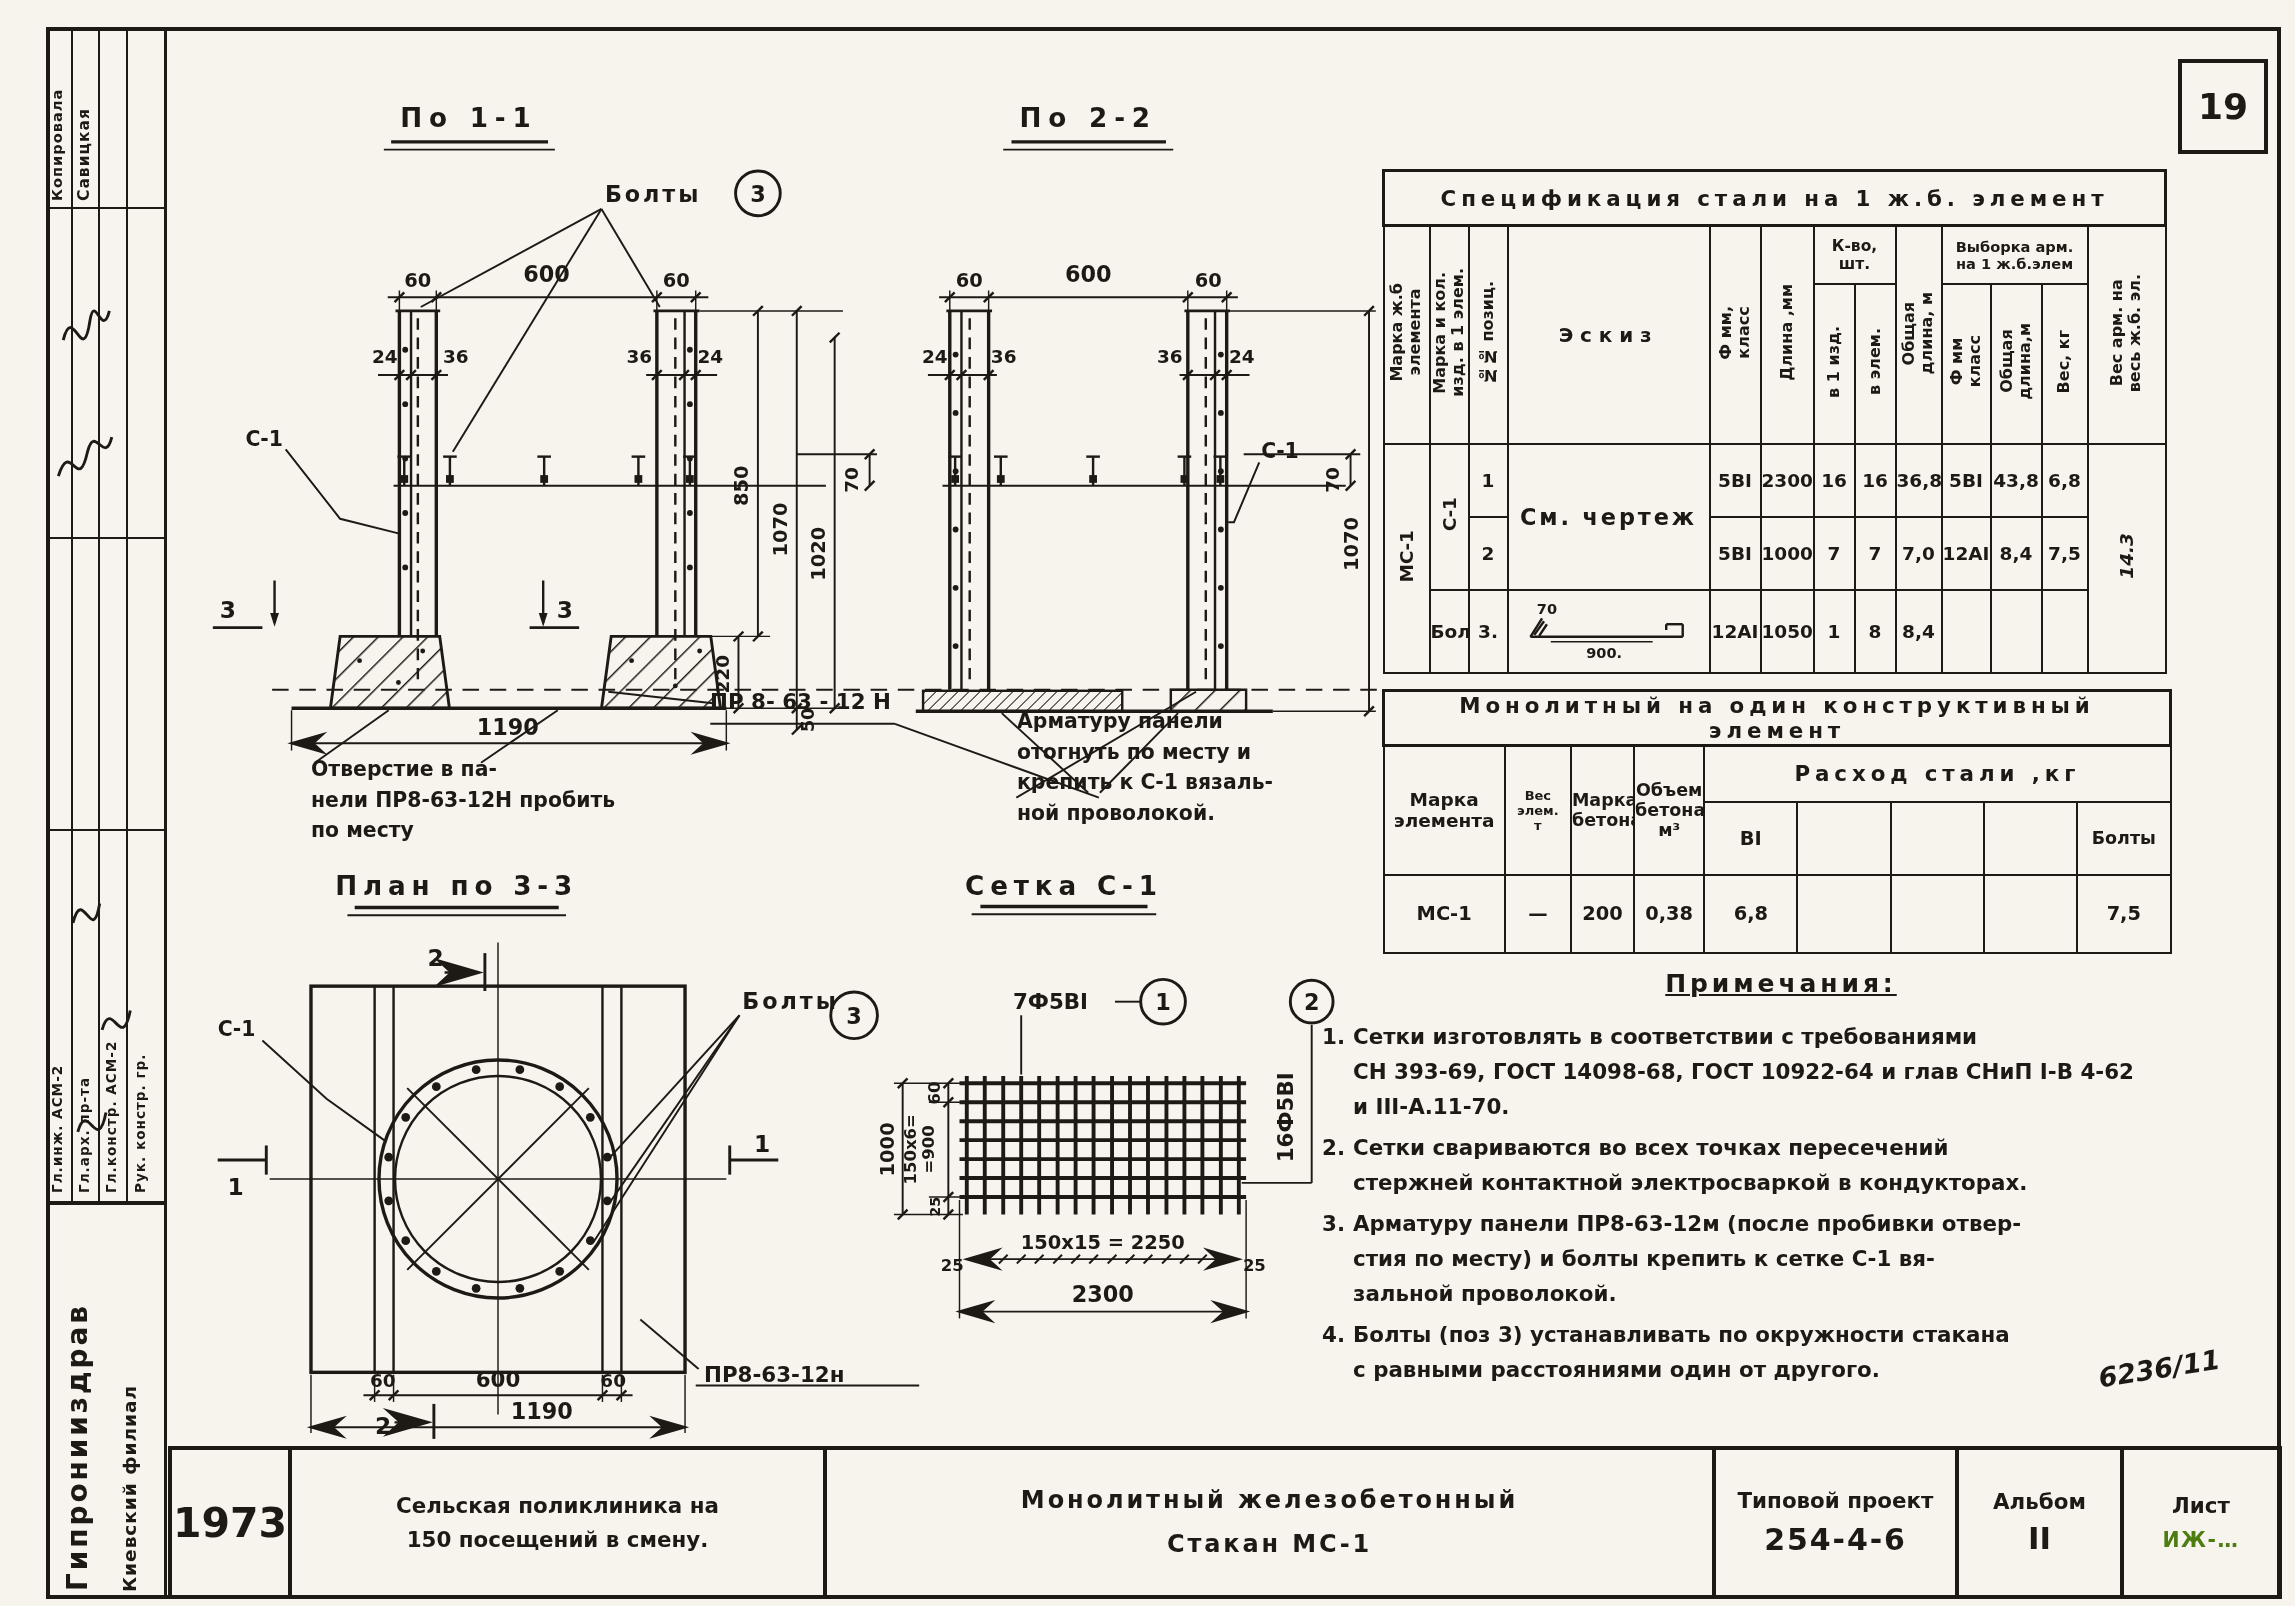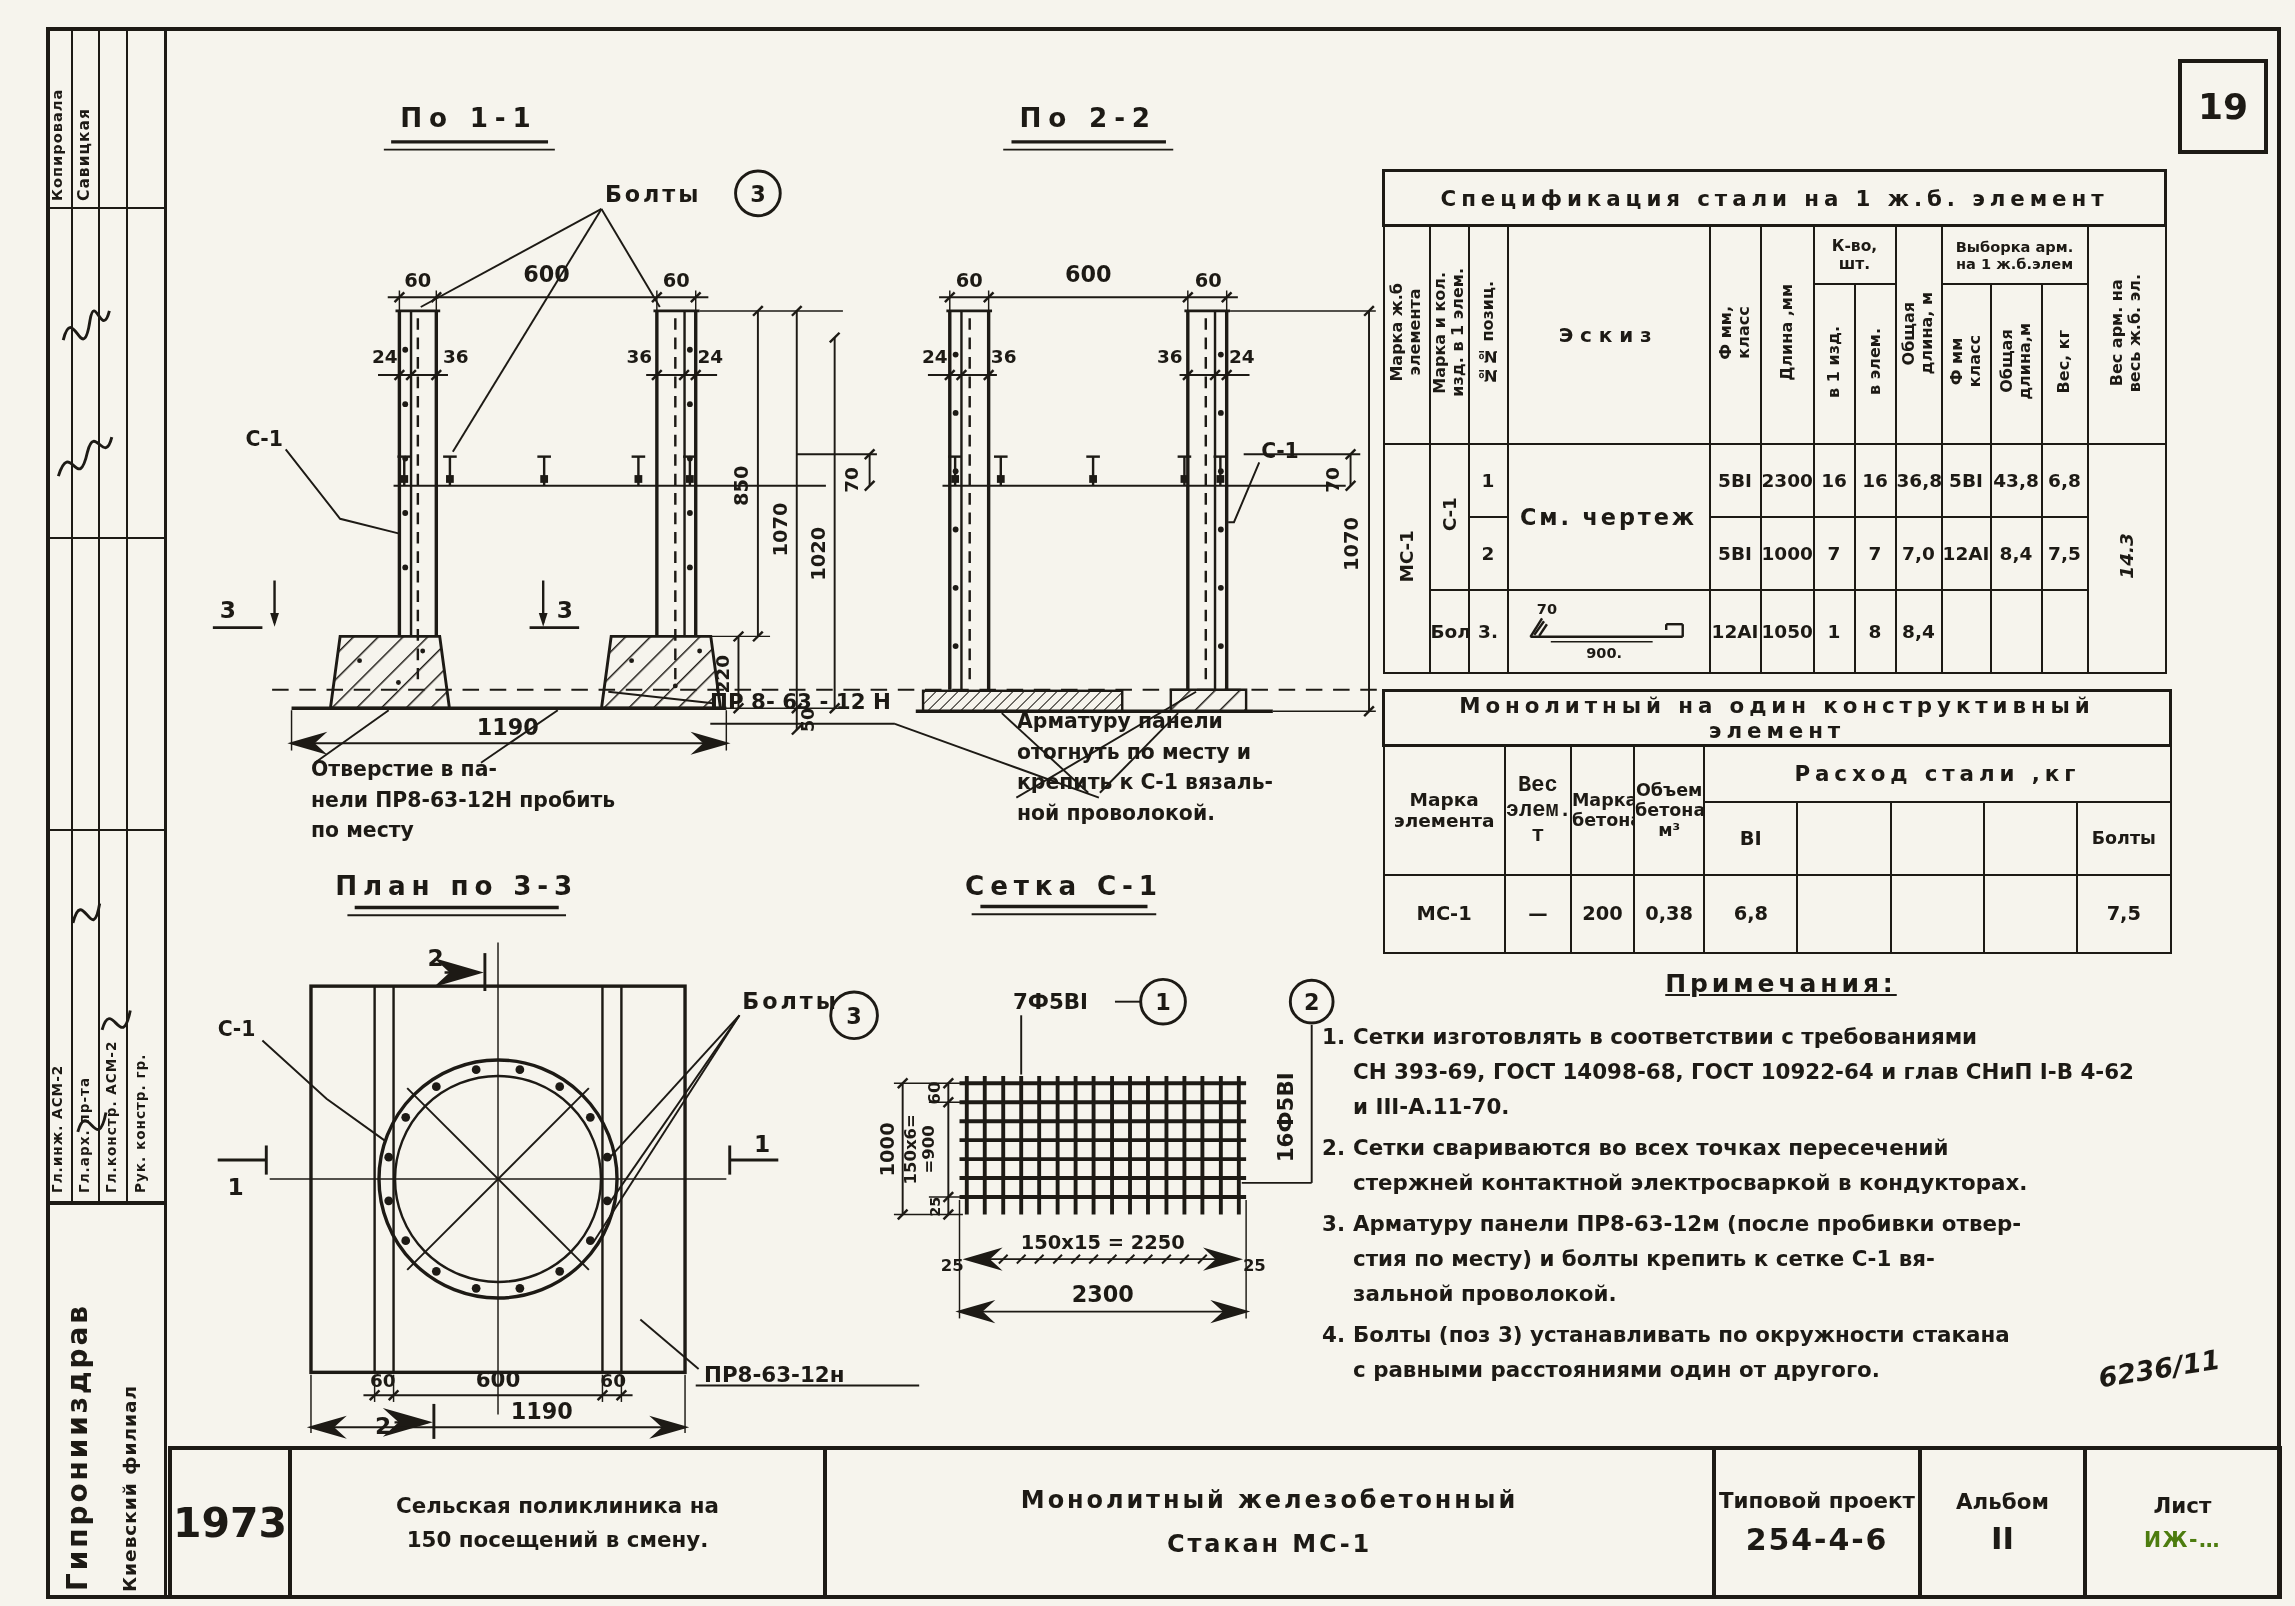--- a/index.html
+++ b/index.html
@@ -33,21 +33,21 @@
   .nitem{display:flex;font-size:21.4px;line-height:1.62;margin-bottom:6.8px;font-weight:bold;}
   .nitem .num{width:31px;flex:none;}
   .hand{position:absolute;right:19.4px;bottom:-2.9px;font-size:27px;font-style:italic;transform:rotate(-9deg);font-weight:bold;}
   
   .tb{left:168px;top:1446px;width:2114px;height:153px;display:flex;border:4.9px solid #1d1a15;box-sizing:border-box;}
   .tb>div{border-right:4.4px solid #1d1a15;box-sizing:border-box;display:flex;flex-direction:column;align-items:center;justify-content:center;font-weight:bold;}
   .tb>div:last-child{border-right:none;}
   .tb .c-year{width:120px;font-size:41px;}
   .tb .c-obj{width:535px;font-size:21.4px;line-height:1.55;}
   .tb .c-name{width:889px;font-size:24px;line-height:1.8;letter-spacing:2.9px;}
-  .tb .c-type{width:206px;font-size:21.4px;align-items:center;}
+  .tb .c-type{width:243px;font-size:21.4px;align-items:center;}
   .tb .c-type .val{font-size:30px;margin-top:8.7px;letter-spacing:1.9px;}
   .tb .c-alb{width:165px;font-size:21.4px;}
   .tb .c-alb .val{font-size:31px;margin-top:6.8px;}
   .tb .c-sheet{flex:1;font-size:21.4px;}
   .tb .c-sheet .val{font-size:20.4px;margin-top:9.7px;color:#4d7c0f;letter-spacing:1.5px;}
   
   .dnote{font-size:20.4px;font-weight:bold;line-height:1.5;}
 </style>
 </head>
 <body>
@@ -667,21 +667,21 @@
         <col style="width:93px">
         <col style="width:93px">
     </colgroup>
     <tbody>
         <tr>
           <td class="ttl" colspan="9">Монолитный  на  один  конструктивный  элемент</td>
         </tr>
     <tr style="height:56px;">
       <th rowspan="2" class="pre" style="font-size:18.5px;">Марка
 элемента</th>
-      <th rowspan="2" class="pre" style="font-size:22px;font-family:Liberation Mono, monospace;">Вес
+      <th rowspan="2" class="pre" style="font-size:13px;">Вес
 элем.
 т</th>
       <th rowspan="2" class="pre" style="font-size:17.5px;">Марка
 бетона</th>
       <th rowspan="2" class="pre" style="font-size:17.5px;">Объем
 бетона
 м³</th>
       <th colspan="5" style="font-size:21.4px;letter-spacing:4.9px;">Расход  стали ,кг</th>
     </tr>
     <tr style="height:73px;">

